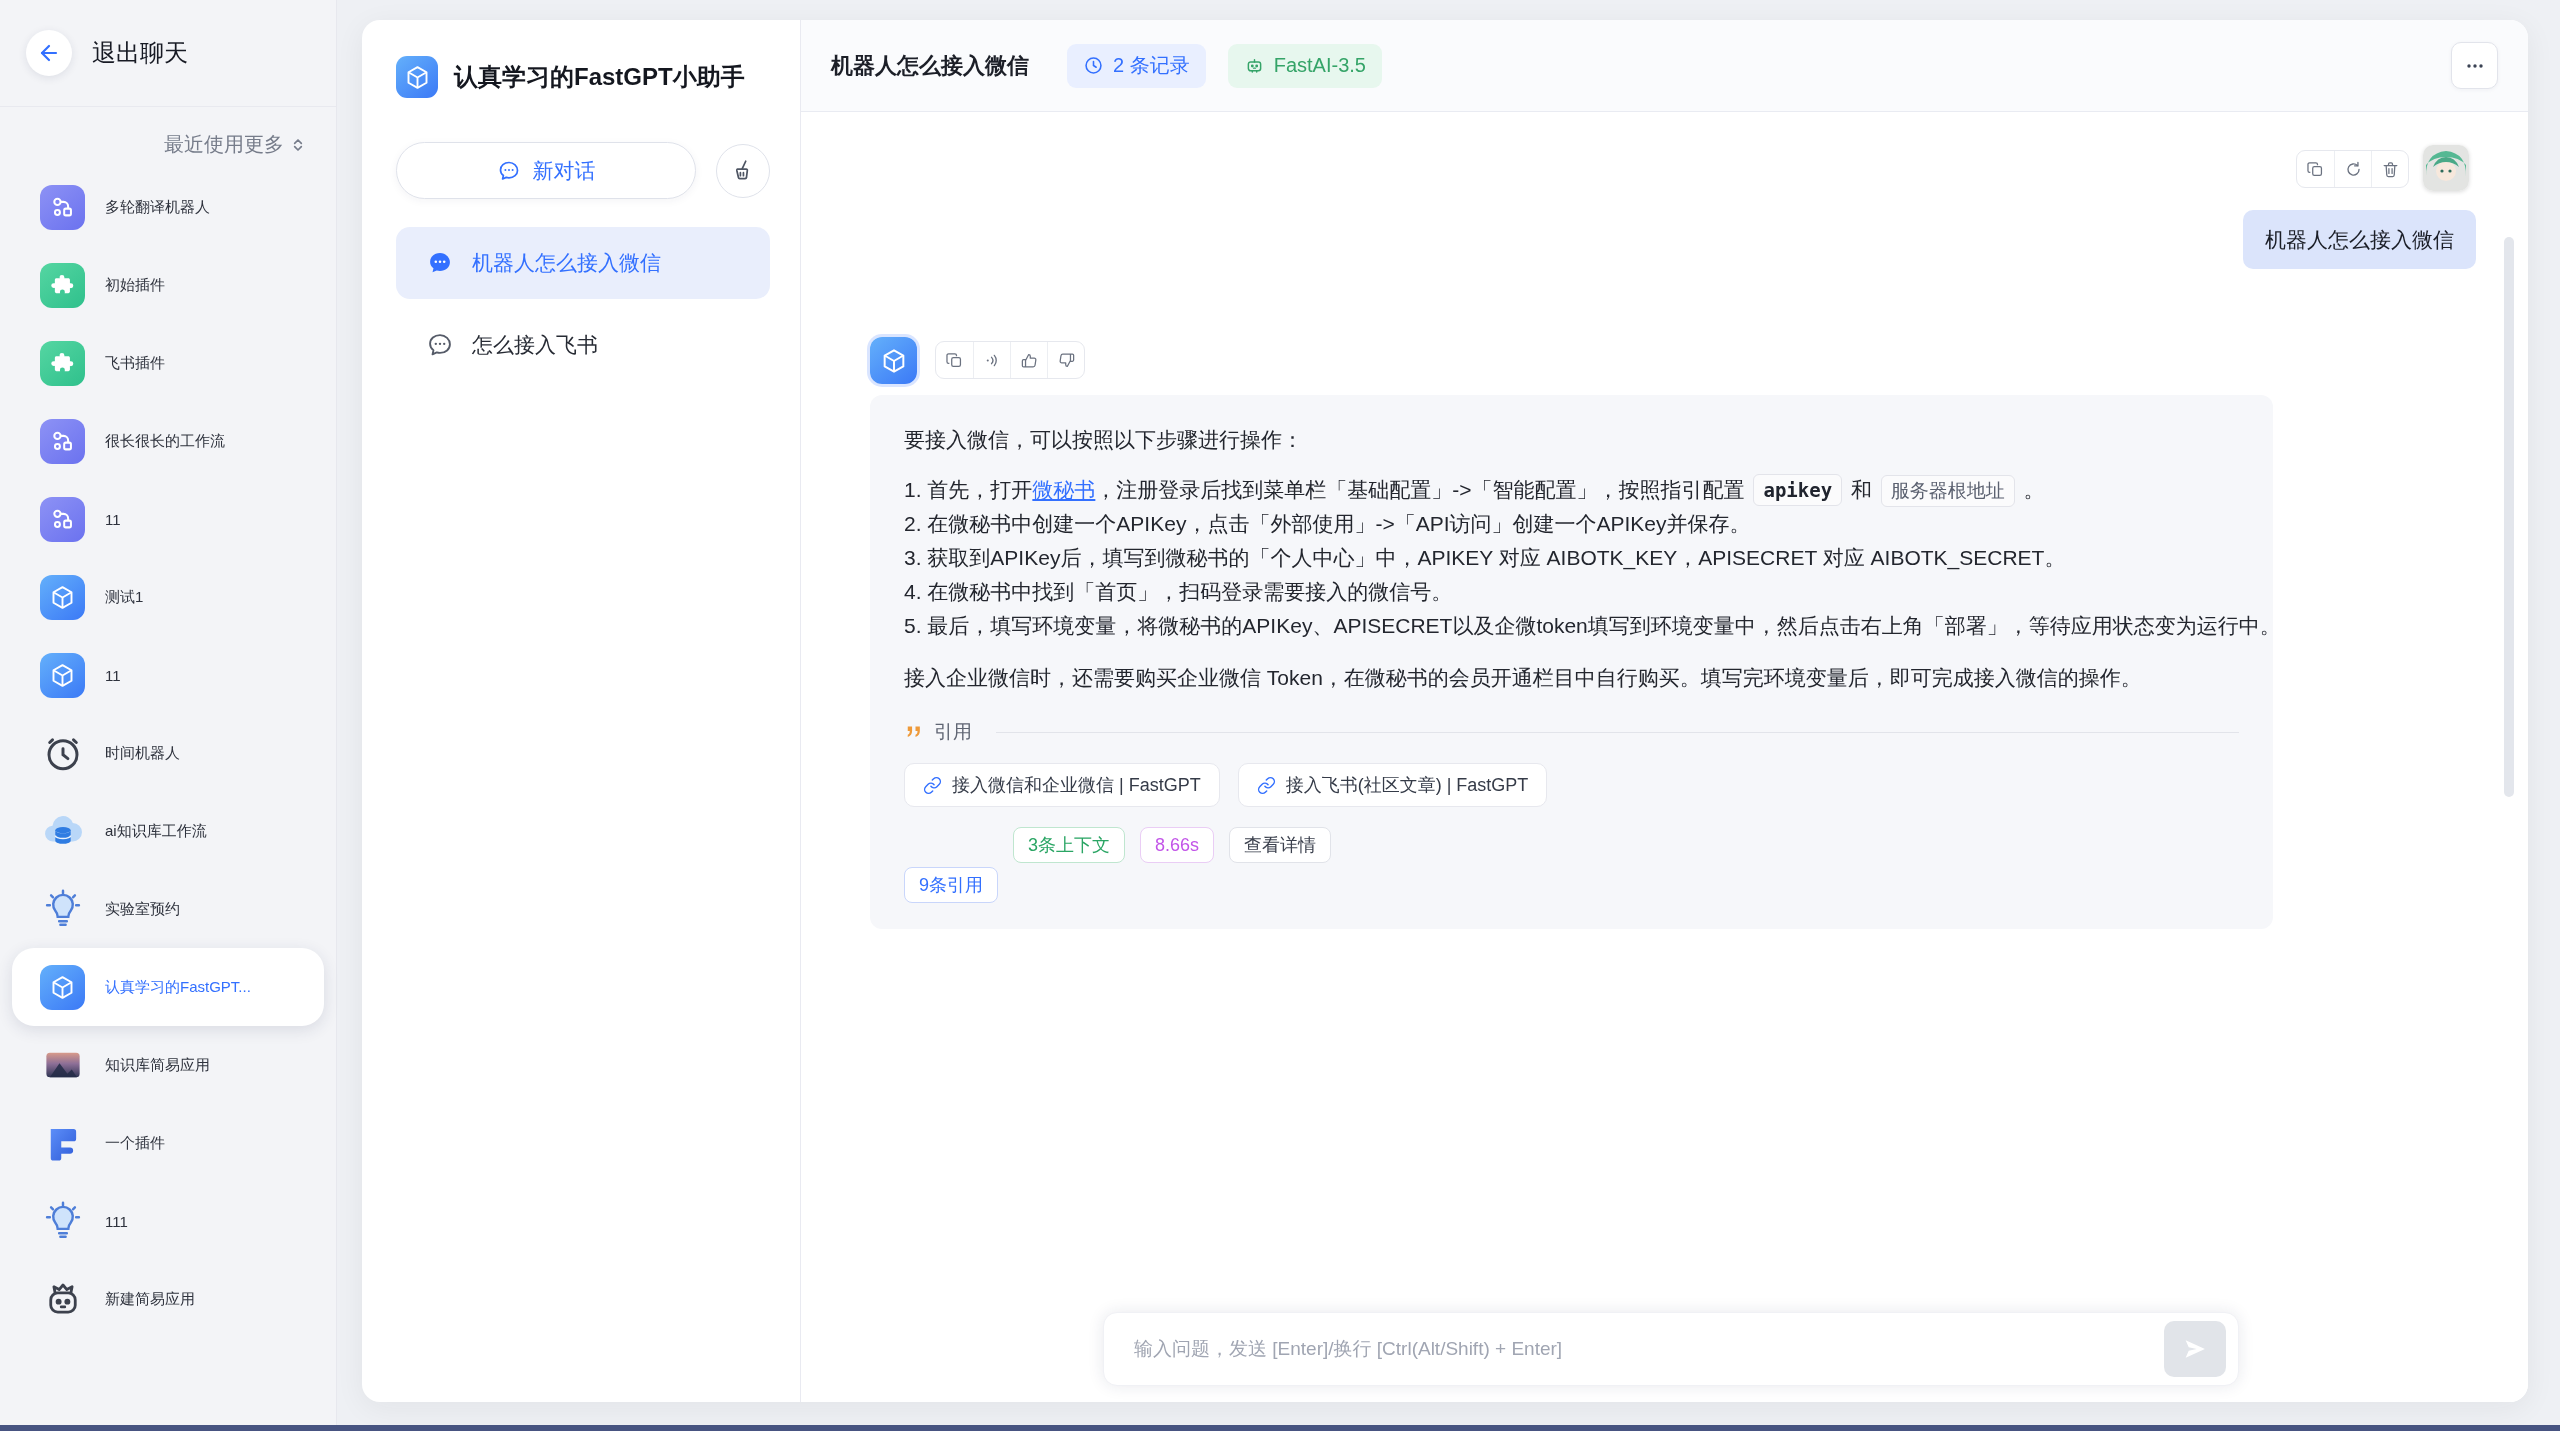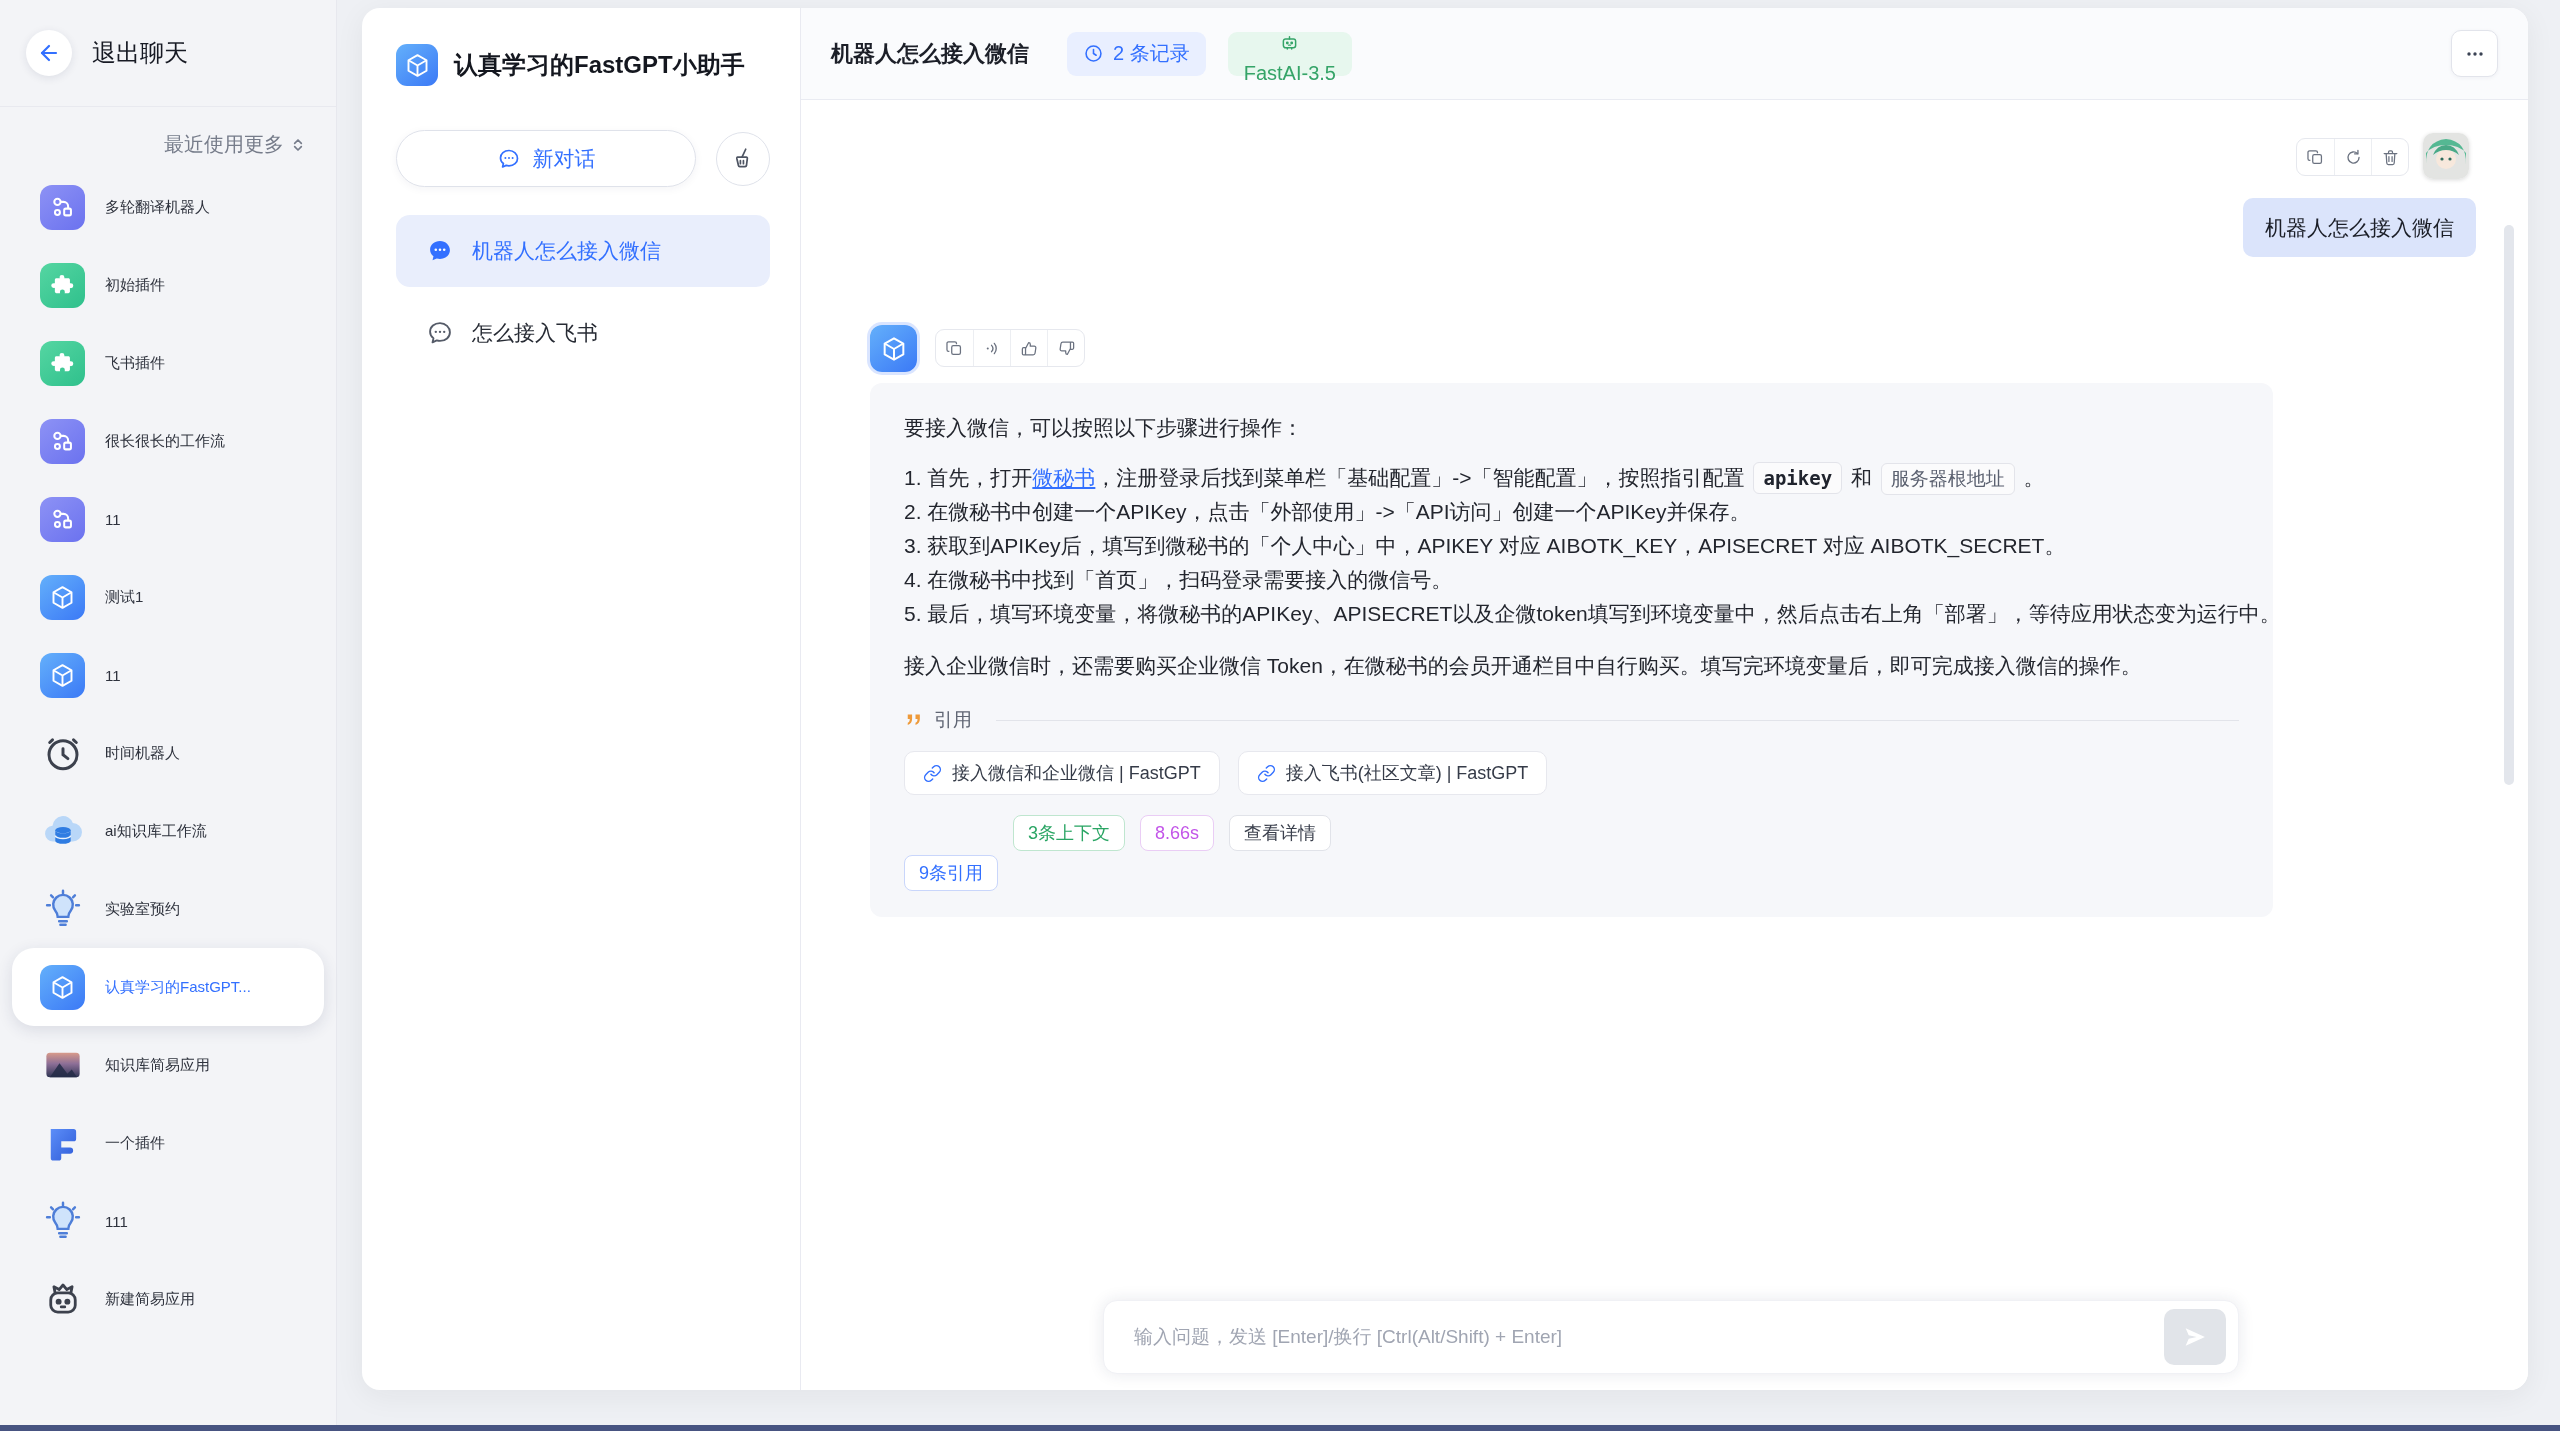--- a/index.html
+++ b/index.html
@@ -23,21 +23,21 @@
   .sb-item.active .label { color:#3370ff; }
   .tile { width:45px; height:45px; border-radius:12px; display:flex; align-items:center; justify-content:center; flex:none; }
   .tile svg { width:27px; height:27px; }
   .tile-workflow { background:linear-gradient(140deg,#8d92f5,#6b72ef); }
   .tile-plugin   { background:linear-gradient(140deg,#55d6a2,#2fc08c); }
   .tile-cube     { background:linear-gradient(140deg,#64b0fb,#3b79f6); }
   .tile-clock, .tile-knowledge, .tile-bulb, .tile-fastgpt, .tile-photo, .tile-robot { background:transparent; }
   .tile-clock svg,.tile-knowledge svg,.tile-bulb svg,.tile-fastgpt svg,.tile-photo svg,.tile-robot svg { width:42px; height:42px; }
 
   
-  .card { position:absolute; left:362px; top:8px; width:2166px; height:1382px; background:#fff; border-radius:18px; box-shadow:0 6px 30px rgba(31,35,41,.06); display:flex; overflow:hidden; }
+  .card { position:absolute; left:362px; top:20px; width:2166px; height:1382px; background:#fff; border-radius:18px; box-shadow:0 6px 30px rgba(31,35,41,.06); display:flex; overflow:hidden; }
 
   
   .histpanel { width:439px; border-right:1px solid #e9eaf1; padding:36px 30px 0 34px; flex:none; }
   .app-head { display:flex; align-items:center; gap:16px; }
   .app-head .tile { width:42px; height:42px; border-radius:11px; }
   .app-title { font-size:24px; font-weight:bold; color:#14171f; }
   .hist-actions { margin-top:44px; display:flex; gap:20px; align-items:center; }
   .newchat-btn { flex:1; height:57px; border-radius:29px; border:1px solid #dfe2ea; background:#fff; box-shadow:0 2px 8px rgba(30,40,80,.05); display:flex; align-items:center; justify-content:center; gap:12px; color:#3370ff; font-size:21px; cursor:pointer; }
   .newchat-btn svg { width:24px; height:24px; }
   .broom-btn { width:54px; height:54px; border-radius:50%; border:1px solid #dfe2ea; background:#fff; display:flex; align-items:center; justify-content:center; color:#4e5563; cursor:pointer; }
@@ -50,21 +50,21 @@
   .hist-item.active .label { color:#3370ff; }
 
   
   .chat { flex:1; display:flex; flex-direction:column; position:relative; }
   .chat-header { height:92px; background:#fafbfd; border-bottom:1px solid #e9ebf2; display:flex; align-items:center; padding:0 30px; flex:none; }
   .chat-title { font-size:22px; font-weight:600; color:#1c1f28; }
   .badges { display:flex; gap:22px; margin-left:38px; }
   .badge { height:44px; border-radius:9px; display:flex; align-items:center; gap:9px; padding:0 16px; font-size:20px; }
   .badge svg { width:21px; height:21px; }
   .badge-records { background:#e9efff; color:#3370ff; }
-  .badge-model { background:#e7f7ee; color:#35a468;flex-direction:column; }
+  .badge-model { background:#e7f7ee; color:#35a468; }
   .more-btn { margin-left:auto; width:47px; height:47px; border-radius:10px; background:#fff; border:1px solid #e2e4eb; box-shadow:0 1px 4px rgba(30,40,80,.05); display:flex; align-items:center; justify-content:center; color:#3b4354; cursor:pointer; }
   .more-btn svg { width:24px; height:24px; }
 
   .chat-body { flex:1; position:relative; background:#fff; }
 
   .icon-group { display:flex; align-items:stretch; border:1px solid #e6e8ee; border-radius:9px; background:#fff; height:38px; overflow:hidden; }
   .icon-group button { width:37px; border:none; background:transparent; display:flex; align-items:center; justify-content:center; color:#6b7280; cursor:pointer; }
   .icon-group button + button { border-left:1px solid #eceef2; }
   .icon-group svg { width:19px; height:19px; }
 

